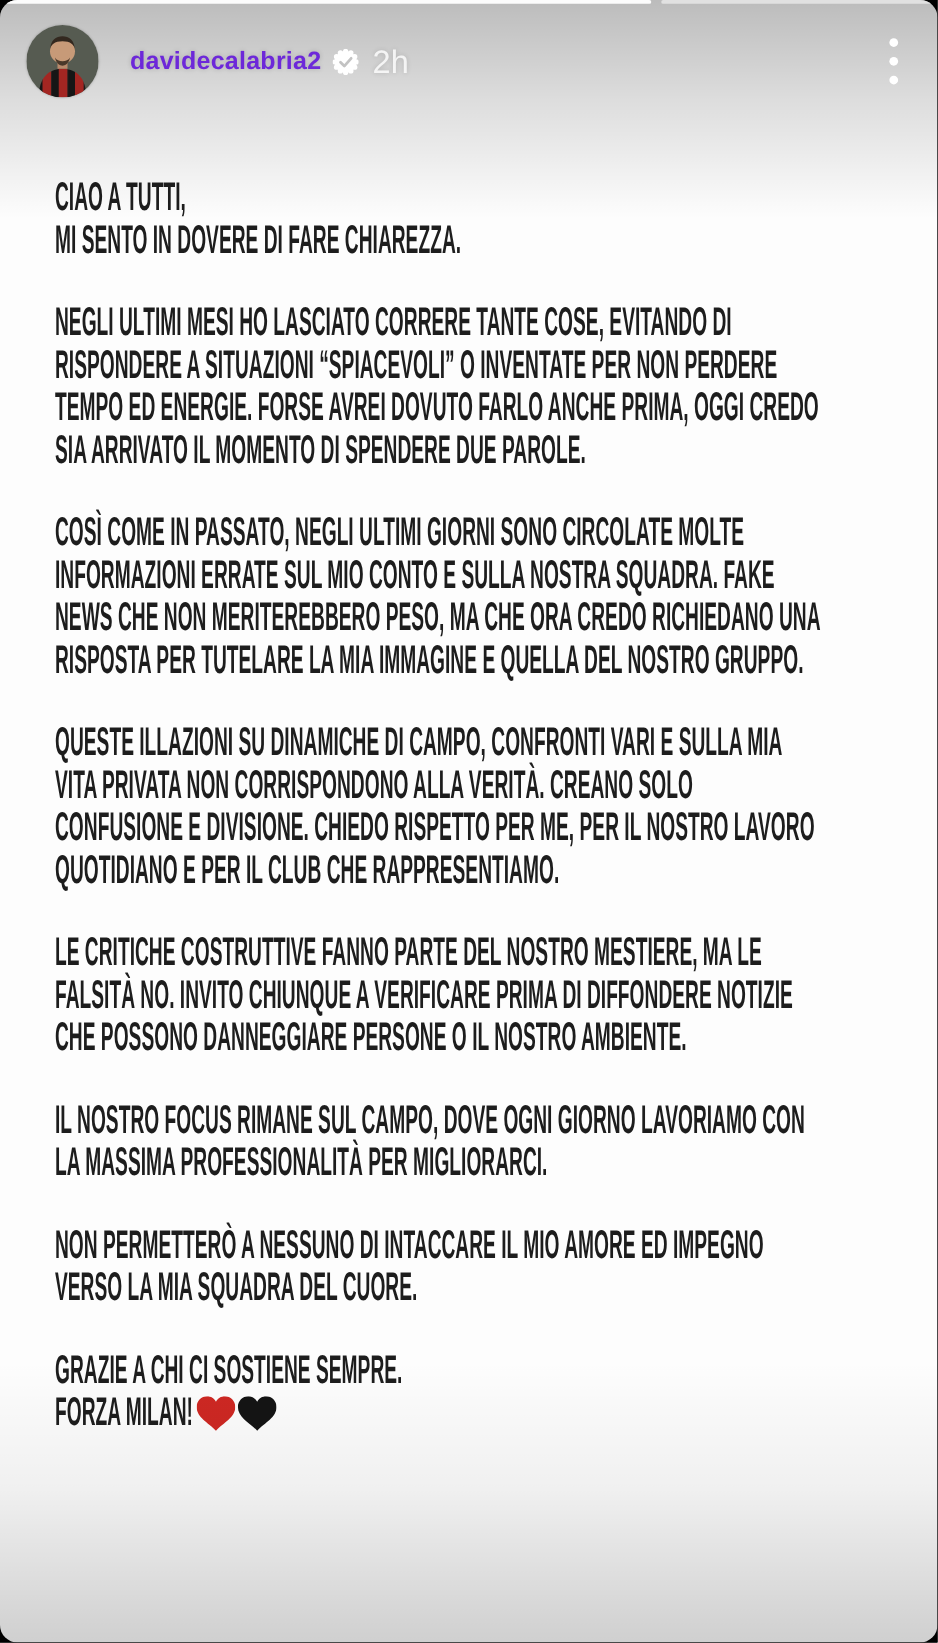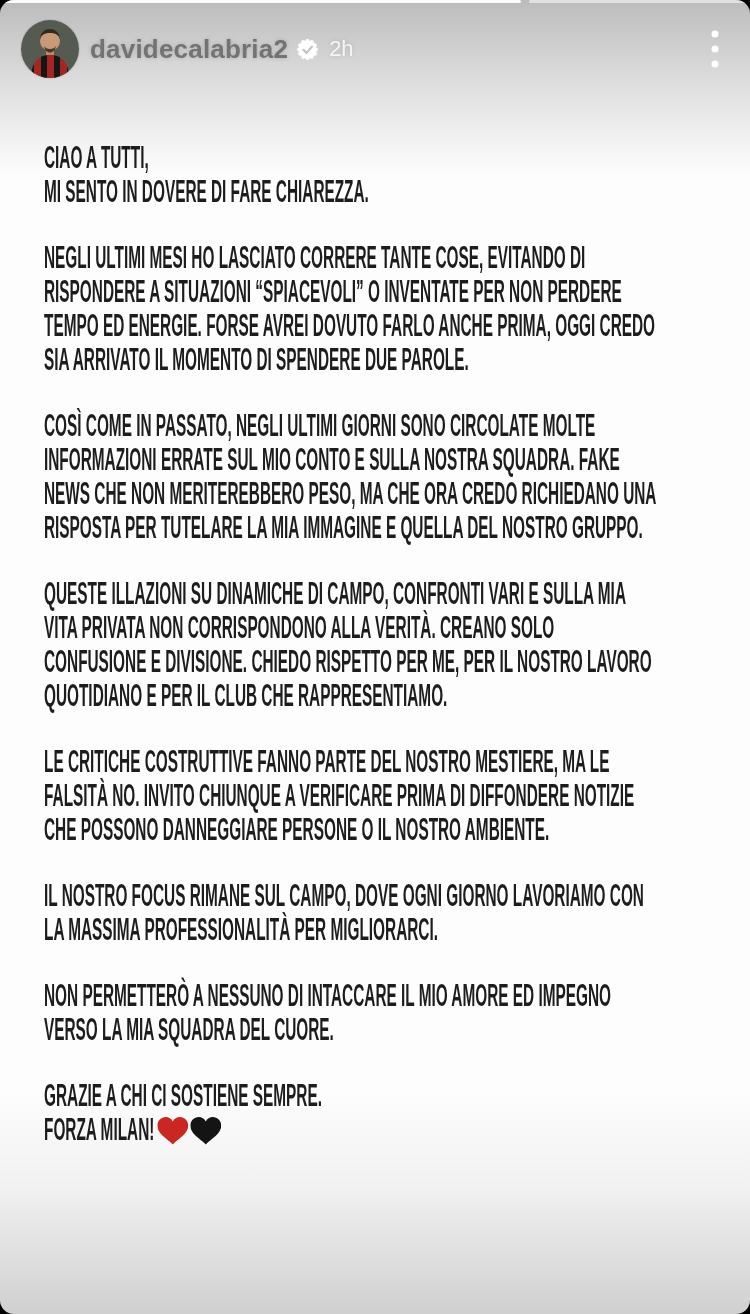--- a/index.html
+++ b/index.html
@@ -16,24 +16,24 @@
   
   .progress{position:absolute;top:0;left:5px;right:5px;height:3px;display:flex;gap:8px;z-index:8;}
   .seg{height:3px;border-radius:2px;}
   .seg-current{width:516px;background:rgba(255,255,255,0.95);}
   .seg-next{flex:1;background:rgba(255,255,255,0.55);}
 
   
   .header{position:absolute;top:18px;left:21px;right:18px;height:62px;display:flex;align-items:center;z-index:9;}
   .avatar{width:58px;height:58px;border-radius:50%;overflow:hidden;flex:0 0 auto;
     box-shadow:0 0 2px rgba(0,0,0,0.25);}
-  .username{margin-left:11px;color:#737373;font-size:26px;font-weight:bold;letter-spacing:0.2px;
+  .username{margin-left:25px;color:#6d28d9;font-size:20px;font-weight:bold;letter-spacing:0.2px;
     text-shadow:0 0 4px rgba(0,0,0,0.18);}
   .badge{margin-left:9px;display:flex;align-items:center;}
-  .timestamp{margin-left:11px;color:rgba(255,255,255,0.82);font-size:22px;font-weight:400;
+  .timestamp{margin-left:11px;color:rgba(255,255,255,0.82);font-size:26px;font-weight:400;
     text-shadow:0 0 4px rgba(0,0,0,0.15);}
   .menu{margin-left:auto;width:34px;height:46px;display:flex;align-items:center;justify-content:center;cursor:pointer;}
 
   
   .content{position:absolute;top:140px;left:44px;width:1440px;z-index:3;
     transform:scaleX(0.48);transform-origin:0 0;
     color:#1d1d1d;font-weight:bold;font-size:32px;line-height:34px;}
   .para{margin:0 0 32px 0;white-space:pre-line;}
   .para.tight{margin-bottom:0;}
   .forza-row{display:flex;align-items:center;height:34px;}

